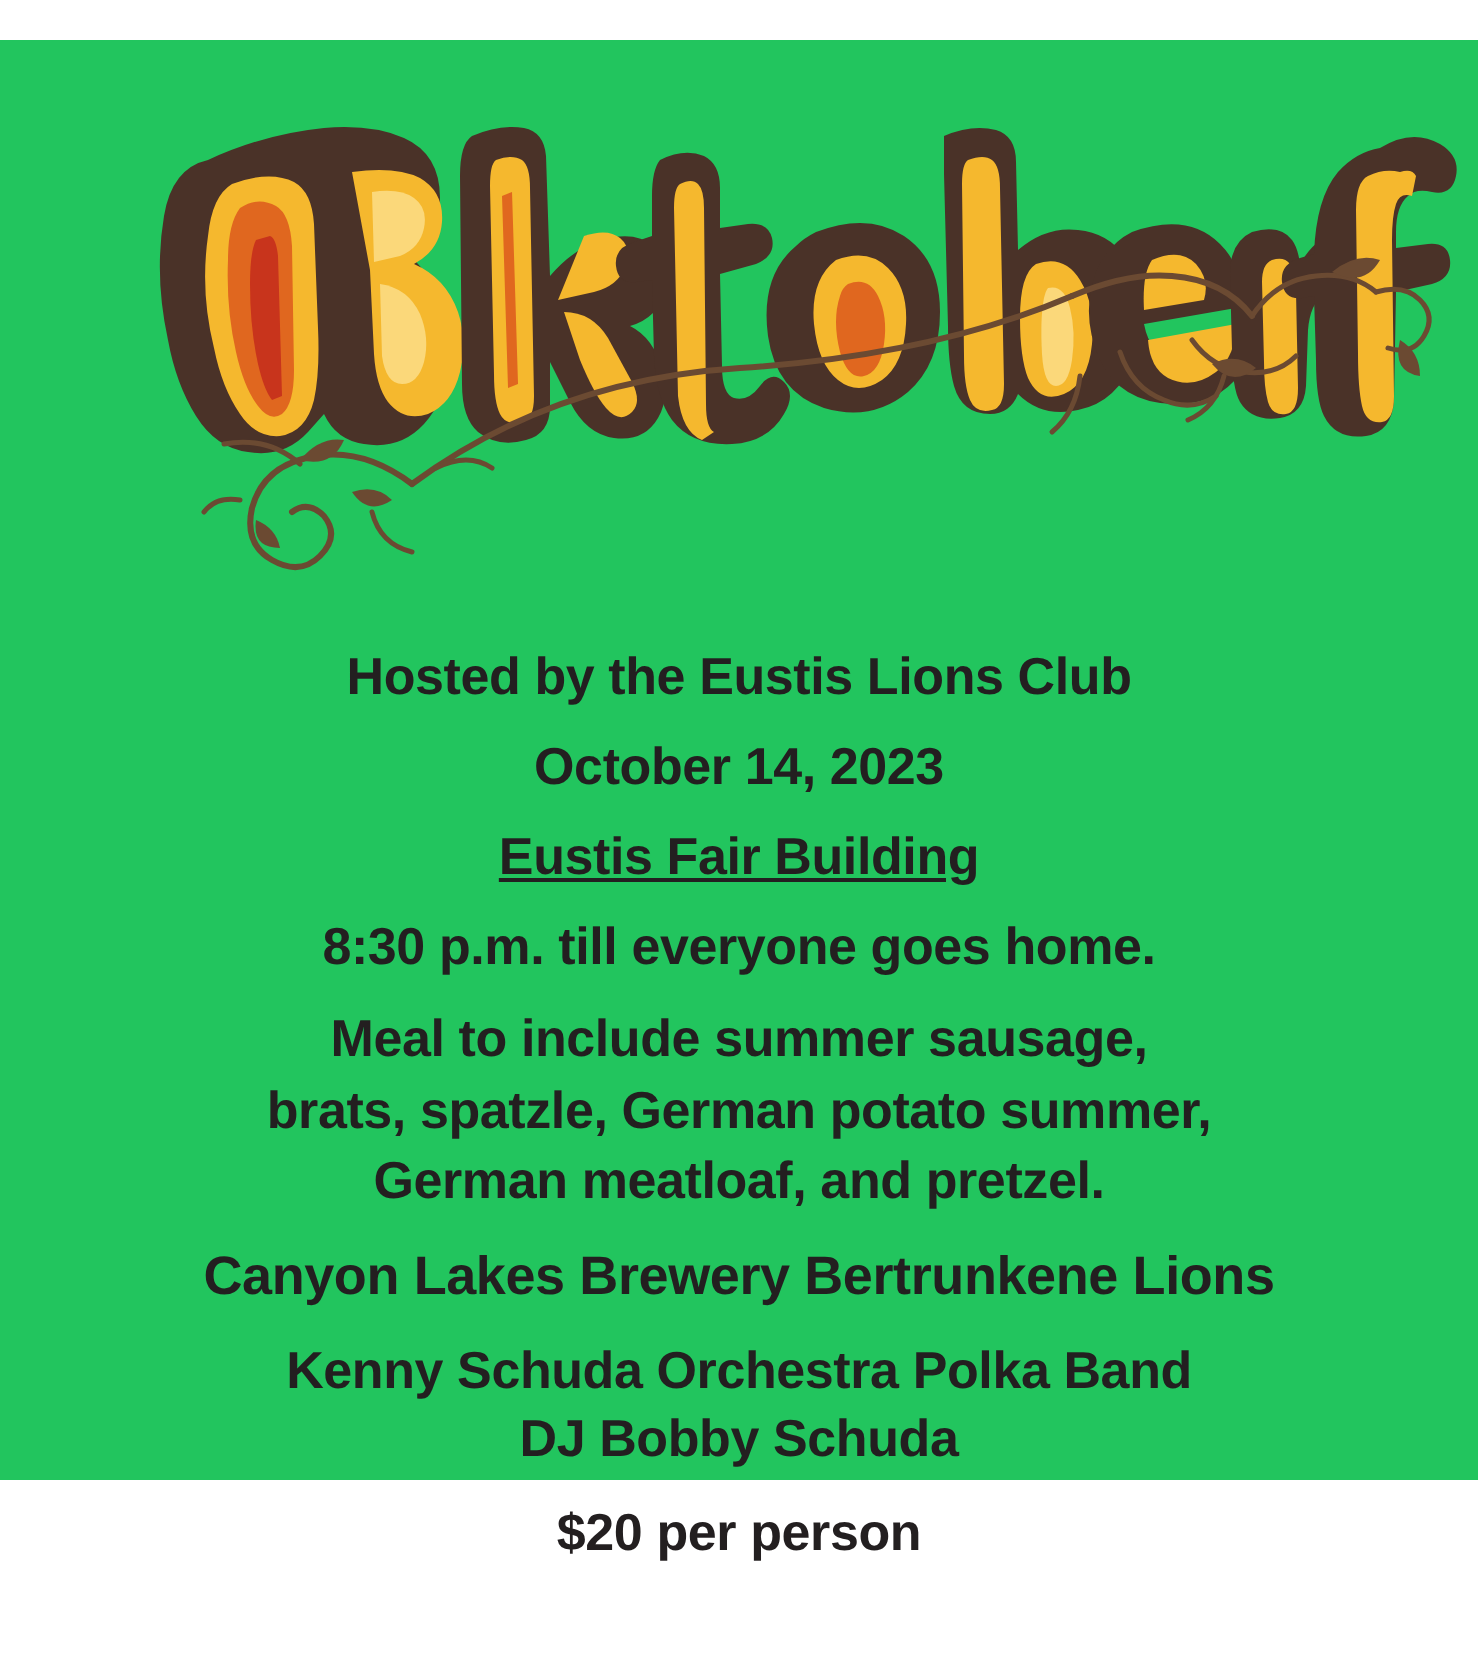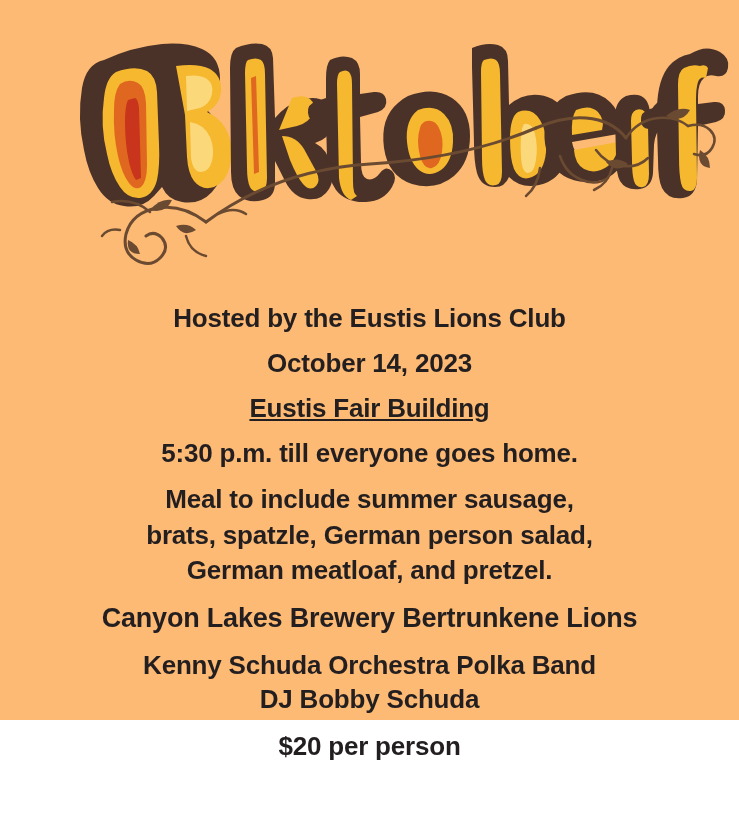--- a/index.html
+++ b/index.html
@@ -11,21 +11,22 @@
     width: 739px;
     height: 832px;
     font-family: "Liberation Sans", sans-serif;
     color: #231f20;
     overflow: hidden;
   }
   .page {
     position: relative;
     width: 739px;
     height: 720px;
-    background: #fdba74;
+    background: #22c55e;
+    margin-top: 20px;
   }
 
   
   .logo-block {
     position: relative;
     width: 739px;
     height: 285px;
   }
   .logo-wrap {
     position: absolute;
@@ -171,21 +172,21 @@
           <path d="M128 240 q10 4 12 14 q-14 0 -12 -14 z"></path>
         </g>
       </svg>
     </div>
   </div>
 
   <div class="info">
     <div class="line l1">Hosted by the Eustis Lions Club</div>
     <div class="line l2">October 14, 2023</div>
     <div class="line l3">Eustis Fair Building</div>
-    <div class="line l4">5:30 p.m. till everyone goes home.</div>
-    <div class="line meal">Meal to include summer sausage, brats, spatzle, German person salad, German meatloaf, and pretzel.</div>
+    <div class="line l4">8:30 p.m. till everyone goes home.</div>
+    <div class="line meal">Meal to include summer sausage, brats, spatzle, German potato summer, German meatloaf, and pretzel.</div>
     <div class="line l7"><span>Canyon Lakes Brewery Bertrunkene Lions</span></div>
     <div class="line l8">Kenny Schuda Orchestra Polka Band</div>
     <div class="line l9">DJ Bobby Schuda</div>
     <div class="line l10">$20 per person</div>
   </div>
 
 </div>
 
 </body></html>

